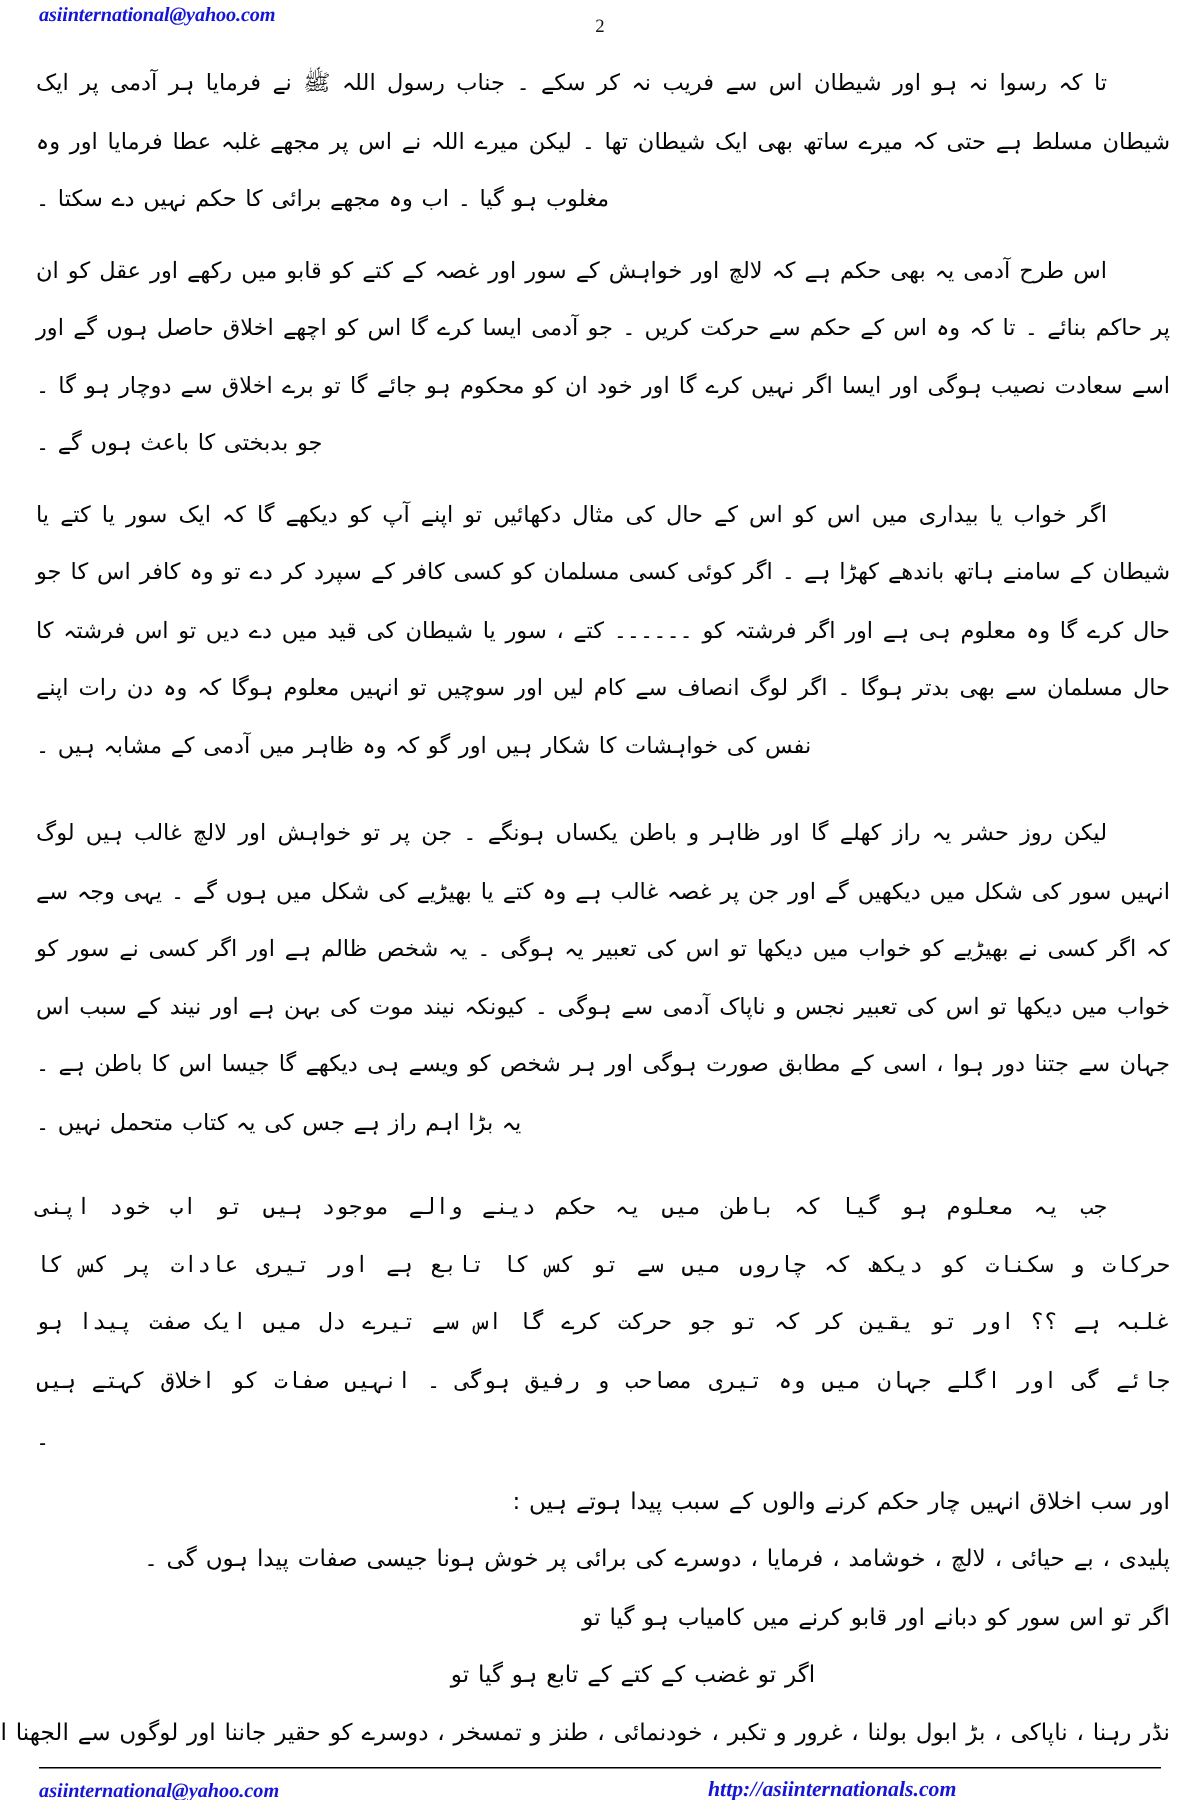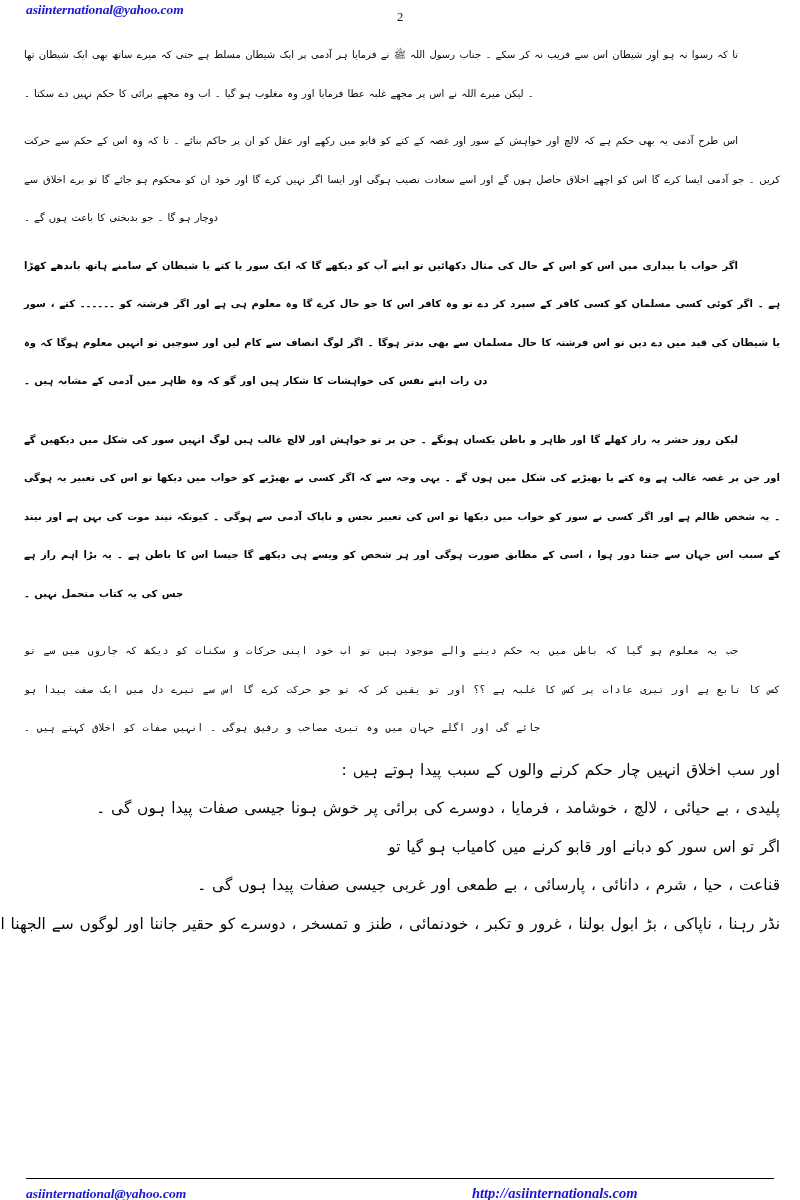--- a/index.html
+++ b/index.html
@@ -61,38 +61,37 @@
     position: absolute;
     top: 36px;
     left: 24px;
     width: 756px;
     direction: rtl;
     text-align: justify;
     color: #000000;
   }
   .para {
     font-family: "DejaVu Sans", sans-serif;
-    font-size: 10px;
+    font-size: 15px;
     line-height: 38.5px;
     text-align: justify;
     text-align-last: left;
     margin: 0 0 9px 0;
     word-spacing: 1px;
     color: #050505;
   }
   .para.indent {
     text-indent: 42px;
   }
   .para.tight {
     margin-bottom: 2px;
     font-family: Liberation Mono, monospace;
   }
   .para-gap {
     margin-bottom: 20px;
-    font-weight: bold;
   }
 
   
   .line {
     font-family: "DejaVu Sans", sans-serif;
     font-size: 15.4px;
     line-height: 38.5px;
     margin: 0;
     color: #050505;
     word-spacing: 1px;
@@ -171,22 +170,22 @@
 
     <p class="para indent tight">جب یہ معلوم ہو گیا کہ باطن میں یہ حکم دینے والے موجود ہیں تو اب خود اپنی حرکات و سکنات کو دیکھ کہ چاروں میں سے تو کس کا تابع ہے اور تیری عادات پر کس کا غلبہ ہے ؟؟ اور تو یقین کر کہ تو جو حرکت کرے گا اس سے تیرے دل میں ایک صفت پیدا ہو جائے گی اور اگلے جہان میں وہ تیری مصاحب و رفیق ہوگی ۔ انہیں صفات کو اخلاق کہتے ہیں ۔</p>
 
     <p class="line center">اور سب اخلاق انہیں چار حکم کرنے والوں کے سبب پیدا ہوتے ہیں :</p>
 
 
     <p class="line center">پلیدی ، بے حیائی ، لالچ ، خوشامد ، فرمایا ، دوسرے کی برائی پر خوش ہونا جیسی صفات پیدا ہوں گی ۔</p>
 
     <p class="line center">اگر تو اس سور کو دبانے اور قابو کرنے میں کامیاب ہو گیا تو</p>
 
-    <p class="line center">قناعت ، حیا ، شرم ، دانائی ، پارسائی ، بے طمعی اور غربی جیسی صفات پیدا ہوں گی ۔</p>
 
+    <p class="line near-left">اگر تو غضب کے کتے کے تابع ہو گیا تو</p>
 
     <p class="line center">نڈر رہنا ، ناپاکی ، بڑ ابول بولنا ، غرور و تکبر ، خودنمائی ، طنز و تمسخر ، دوسرے کو حقیر جاننا اور لوگوں سے الجھنا اور</p>
 
   </div>
 
   <div class="page-footer">
     <div class="footer-rule"></div>
     <div class="footer-email">asiinternational@yahoo.com</div>
     <div class="footer-url">http://asiinternationals.com</div>
   </div>

